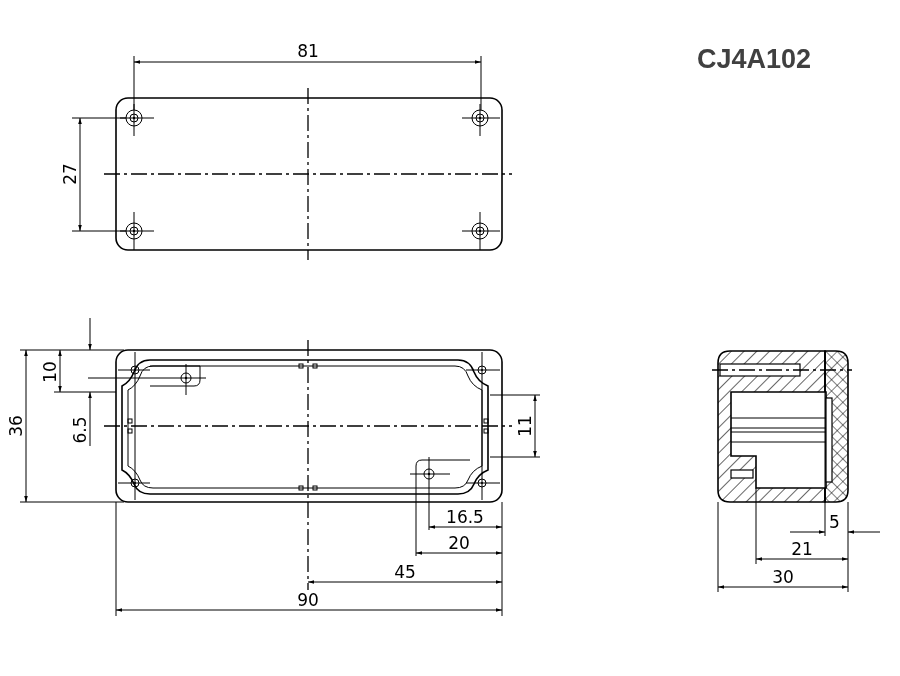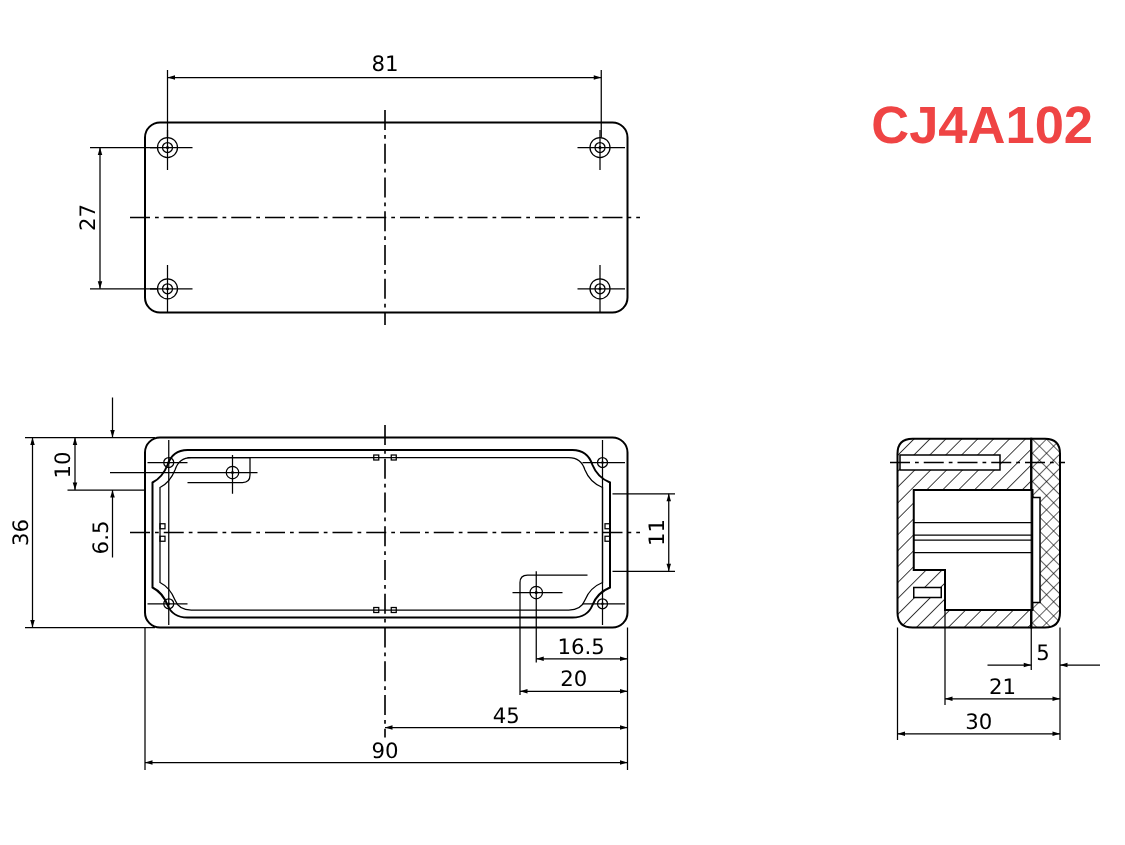--- a/index.html
+++ b/index.html
@@ -2,21 +2,21 @@
 <html><head>
 <meta charset="utf-8">
 <style>
   html,body{margin:0;padding:0;background:#fff;}
   body{width:900px;height:676px;overflow:hidden;position:relative;font-family:"DejaVu Sans",sans-serif;}
   svg{position:absolute;left:0;top:0;}
   .ln{stroke:#000;stroke-width:1.6;fill:none;}
   .th{stroke:#000;stroke-width:1;fill:none;}
   .cl{stroke:#000;stroke-width:1.3;fill:none;stroke-dasharray:16 4 3 4;}
   .dim{font-family:"DejaVu Sans",sans-serif;font-size:17px;fill:#000;}
-  .title{position:absolute;left:697px;top:44px;font-family:"Liberation Sans",sans-serif;font-weight:bold;font-size:42px;color:#ef4444;margin-top:32px;}
+  .title{position:absolute;left:697px;top:44px;font-family:"Liberation Sans",sans-serif;font-weight:bold;font-size:27px;color:#404040;}
 </style>
 </head>
 <body>
 
 <div class="title">CJ4A102</div>
 
 <svg width="900" height="676" viewBox="0 0 900 676">
   <defs>
     <marker id="ar" viewBox="0 0 10 10" refX="10" refY="5" markerWidth="9" markerHeight="6" orient="auto-start-reverse">
       <path d="M0,2 L10,5 L0,8 z" fill="#000"></path>

